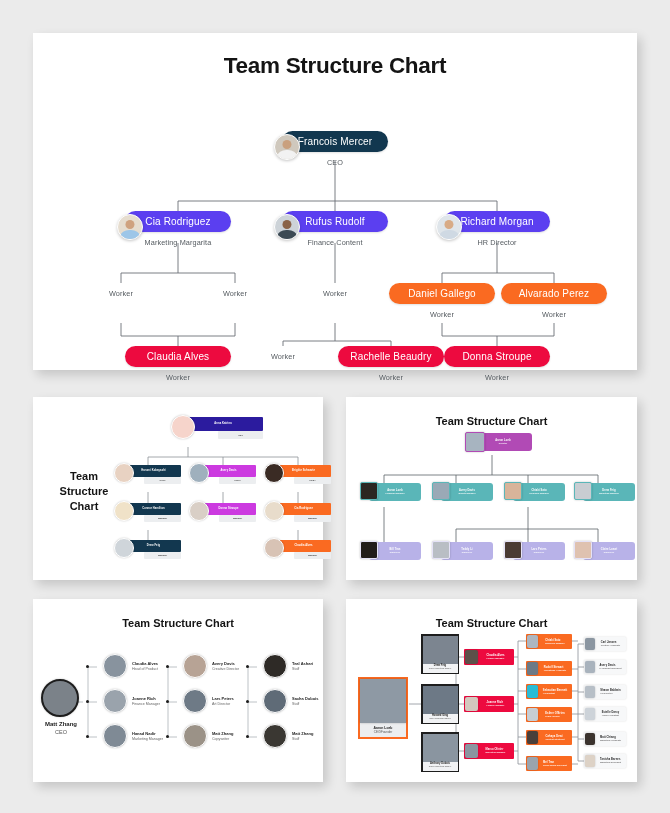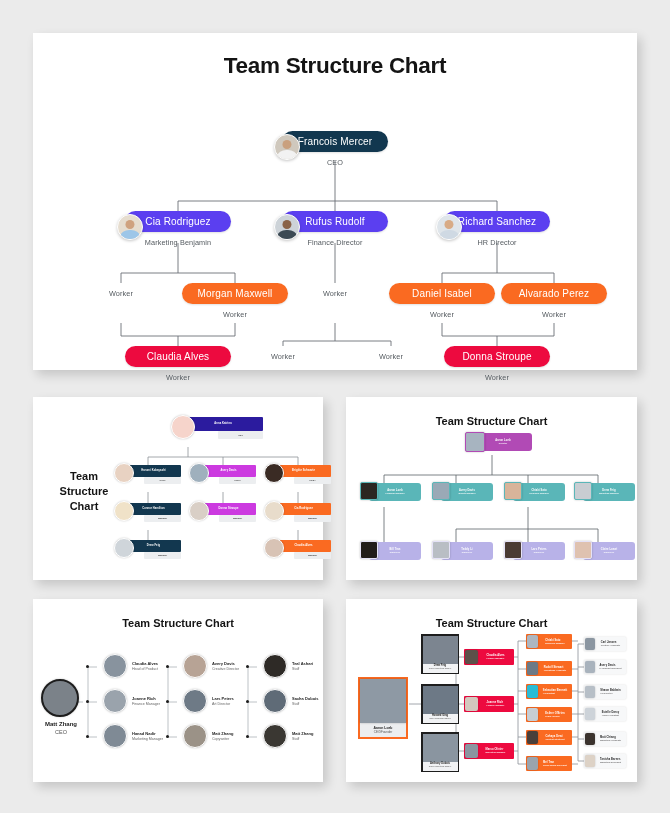--- a/index.html
+++ b/index.html
@@ -158,72 +158,72 @@
     </div>
 
     <div class="node lvl-dir" style="left:92px; top:178px; width:106px;">
       <div class="avatar" style="left:-8px; top:3px; background:#e6ddcf;">
         <div class="face">
             <div class="head" style="background:#cfa27f;"></div>
             <div class="body" style="background:#9dc6e8;"></div>
           </div>
       </div>
       <div class="pill">Cia Rodriguez</div>
-      <div class="role">Marketing Benjamin</div>
+      <div class="role">Marketing Margarita</div>
     </div>
 
     <div class="node lvl-dir" style="left:249px; top:178px; width:106px;">
       <div class="avatar" style="left:-8px; top:3px; background:#cdd3d8;">
         <div class="face">
             <div class="head" style="background:#8a6348;"></div>
             <div class="body" style="background:#3c4a54;"></div>
           </div>
       </div>
       <div class="pill">Rufus Rudolf</div>
-      <div class="role">Finance Director</div>
+      <div class="role">Finance Content</div>
     </div>
 
     <div class="node lvl-dir" style="left:411px; top:178px; width:106px;">
       <div class="avatar" style="left:-8px; top:3px; background:#dfe5ea;">
         <div class="face">
             <div class="head" style="background:#d8ab86;"></div>
             <div class="body" style="background:#cfd9e3;"></div>
           </div>
       </div>
-      <div class="pill">Richard Sanchez</div>
+      <div class="pill">Richard Morgan</div>
       <div class="role">HR Director</div>
     </div>
 
     <div class="node lvl-worker" style="left:35px; top:250px; width:106px;">
       <div class="role">Worker</div>
     </div>
     <div class="node lvl-worker" style="left:149px; top:250px; width:106px;">
-      <div class="pill">Morgan Maxwell</div>
       <div class="role">Worker</div>
     </div>
     <div class="node lvl-worker" style="left:249px; top:250px; width:106px;">
       <div class="role">Worker</div>
     </div>
     <div class="node lvl-worker" style="left:356px; top:250px; width:106px;">
-      <div class="pill">Daniel Isabel</div>
+      <div class="pill">Daniel Gallego</div>
       <div class="role">Worker</div>
     </div>
     <div class="node lvl-worker" style="left:468px; top:250px; width:106px;">
       <div class="pill">Alvarado Perez</div>
       <div class="role">Worker</div>
     </div>
 
     <div class="node lvl-worker2" style="left:92px; top:313px; width:106px;">
       <div class="pill">Claudia Alves</div>
       <div class="role">Worker</div>
     </div>
     <div class="node lvl-worker2" style="left:197px; top:313px; width:106px;">
       <div class="role">Worker</div>
     </div>
     <div class="node lvl-worker2" style="left:305px; top:313px; width:106px;">
+      <div class="pill">Rachelle Beaudry</div>
       <div class="role">Worker</div>
     </div>
     <div class="node lvl-worker2" style="left:411px; top:313px; width:106px;">
       <div class="pill">Donna Stroupe</div>
       <div class="role">Worker</div>
     </div>
   </div>
 
   <div class="panel" id="thumb-1">
     <div class="t-title" style="left:12px; top:72px; width:78px; font-size:11px; line-height:1.35; text-align:center;">

